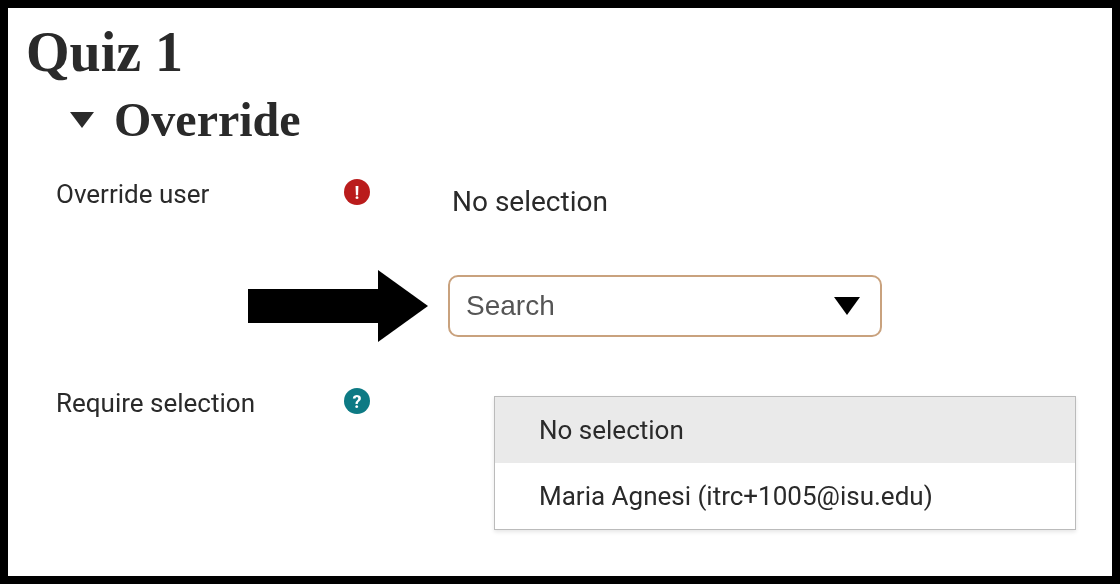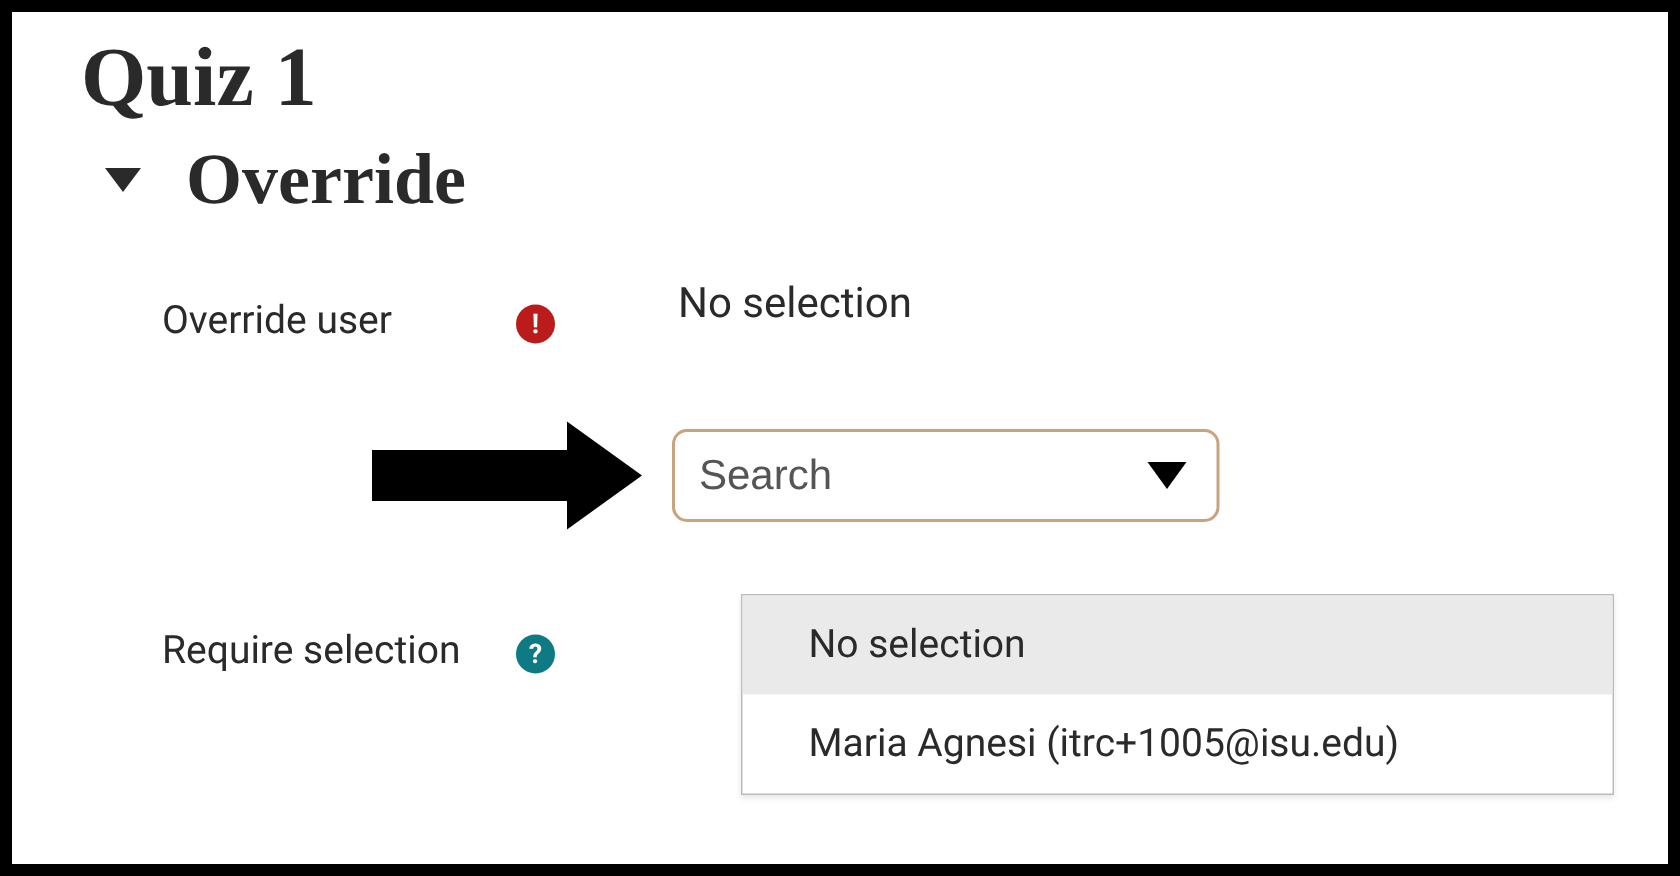--- a/index.html
+++ b/index.html
@@ -10,26 +10,25 @@
       height: 584px;
       position: relative;
       border: 8px solid #000;
     }
     .page-title {
       font-size: 56px;
       font-weight: 700;
       color: #2a2a2a;
       padding: 12px 0 0 18px;
       font-family: Georgia, "Times New Roman", serif;
-      margin-left: 28px;
     }
     .section-header {
       display: flex;
       align-items: center;
-      gap: 30px;
+      gap: 20px;
       padding: 8px 0 0 62px;
     }
     .chevron-icon {
       width: 0;
       height: 0;
       border-left: 12px solid transparent;
       border-right: 12px solid transparent;
       border-top: 16px solid #2a2a2a;
     }
     .section-title {
@@ -42,25 +41,24 @@
       padding-top: 28px;
     }
     .form-row {
       display: flex;
       align-items: flex-start;
       padding: 4px 0;
     }
     .label-col {
       width: 380px;
       display: flex;
-      align-items: flex-end;
+      align-items: flex-start;
       justify-content: space-between;
-      padding-left: 100px;
+      padding-left: 48px;
       padding-right: 18px;
-      margin-top: 20px;
     }
     .field-label {
       font-size: 26px;
       color: #2a2a2a;
     }
     .required-icon {
       width: 26px;
       height: 26px;
       border-radius: 50%;
       background: #ba1c1c;
@@ -122,21 +120,21 @@
     }
     .arrow-head {
       width: 0;
       height: 0;
       border-top: 36px solid transparent;
       border-bottom: 36px solid transparent;
       border-left: 50px solid #000;
     }
     .search-combo {
       position: relative;
-      width: 365px;
+      width: 434px;
     }
     .search-input {
       width: 100%;
       height: 62px;
       border: 2px solid #c9a27e;
       border-radius: 10px;
       font-size: 28px;
       padding: 0 50px 0 16px;
       outline: none;
       color: #555;

